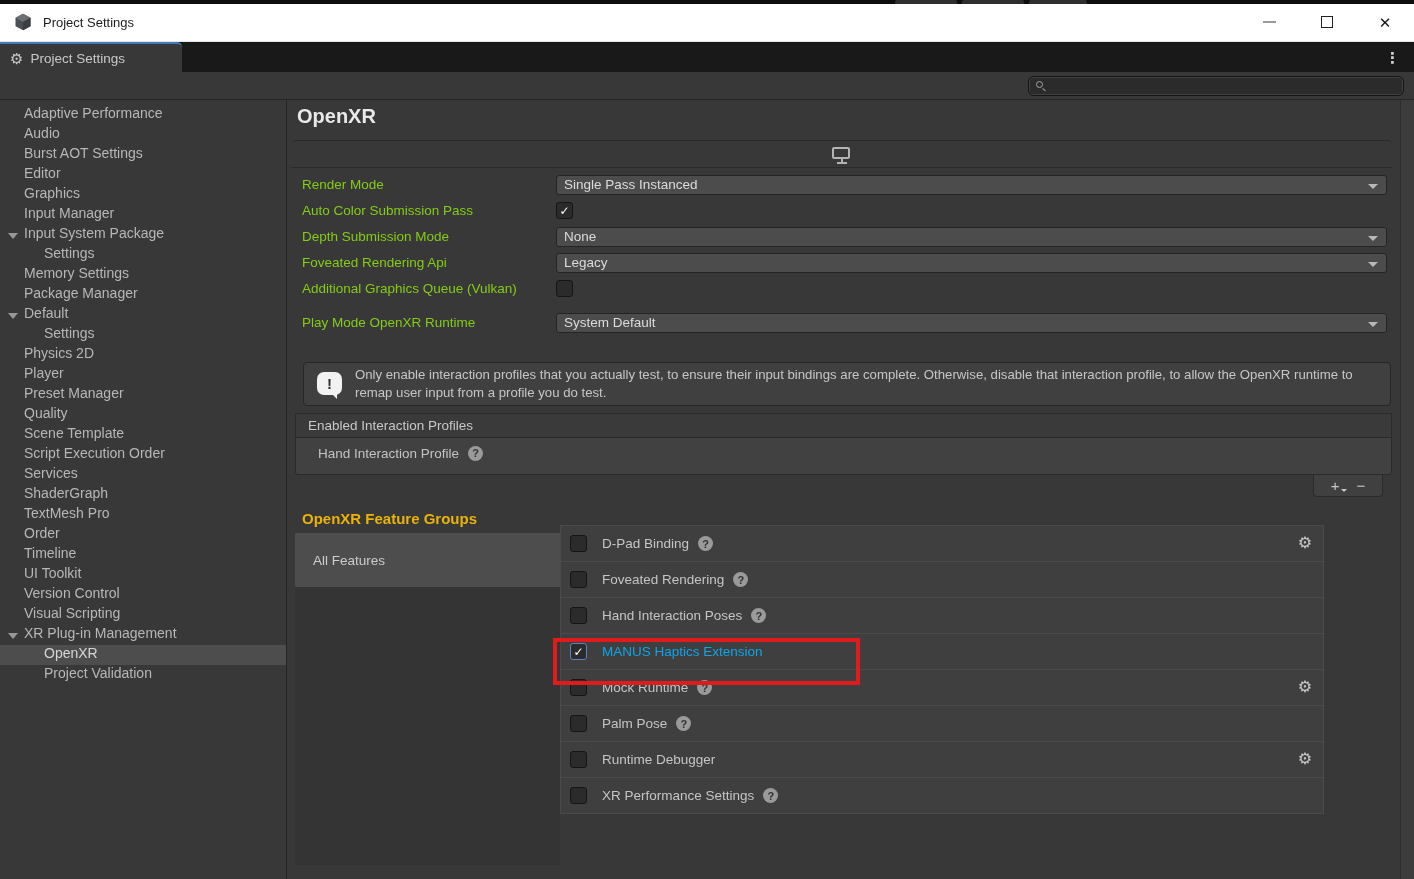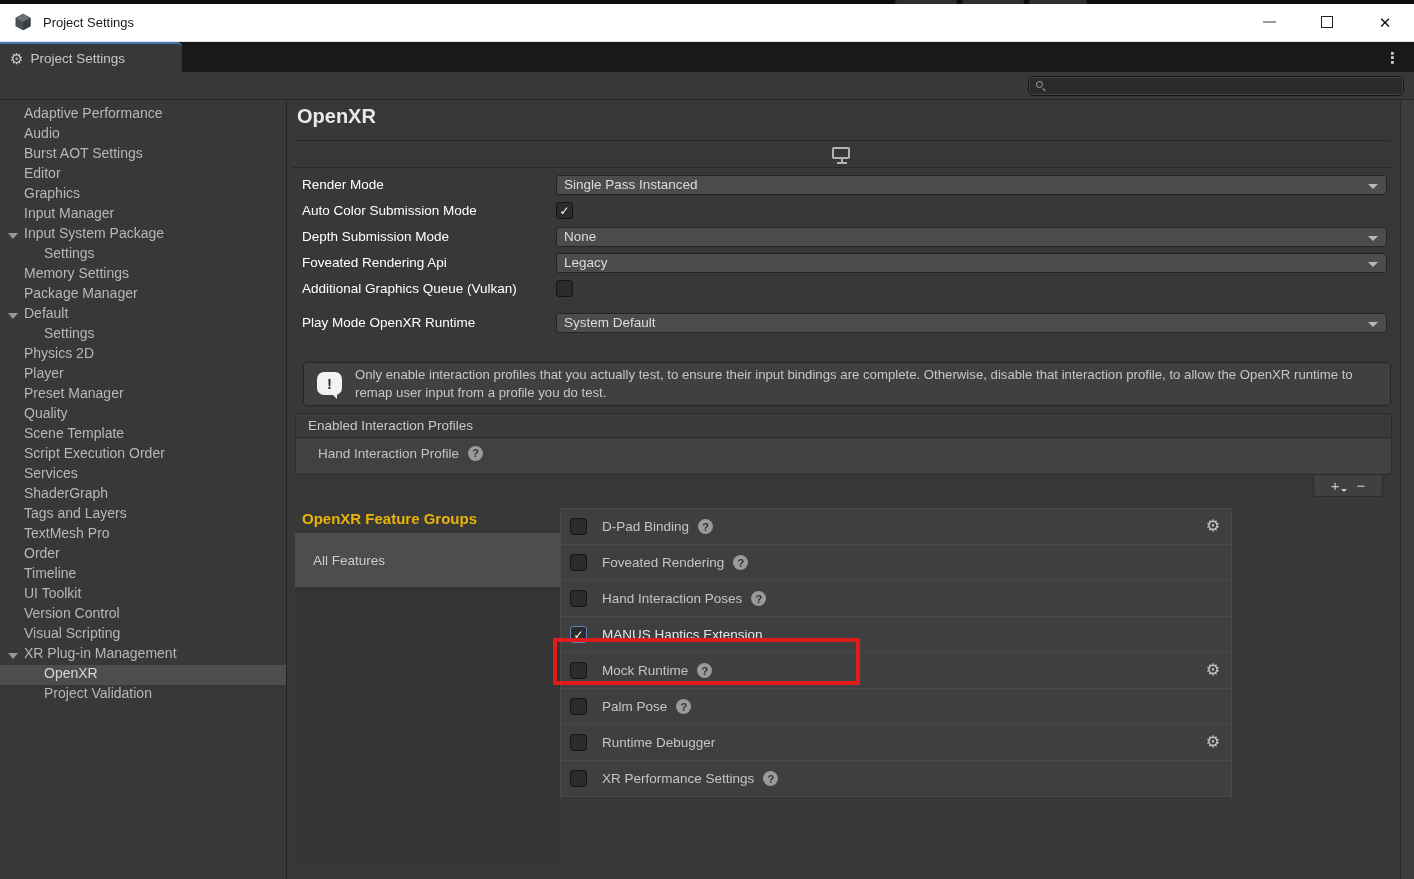--- a/index.html
+++ b/index.html
@@ -59,21 +59,21 @@
   .platform-box{position:absolute;left:5px;top:40px;width:1100px;height:28px;
     border-top:1px solid #2a2a2a;border-bottom:1px solid #2a2a2a;border-radius:4px 4px 0 0;}
   .monitor-icon{position:absolute;left:50%;top:6px;transform:translateX(-50%);width:20px;height:17px;}
   .monitor-icon .screen{width:18px;height:12px;border:2px solid #b3b3b3;border-radius:2px;}
   .monitor-icon .stem{width:2px;height:3px;background:#b3b3b3;margin:0 auto;}
   .monitor-icon .base{width:10px;height:2px;background:#b3b3b3;margin:0 auto;}
 
   .settings-rows{position:absolute;left:15px;top:74px;width:1085px;}
   .srow{display:flex;align-items:center;height:21px;margin-bottom:5px;}
   .srow.gap{margin-top:13px;}
-  .srow .slabel{width:254px;font-size:13.5px;color:#ffffff;flex:0 0 254px;white-space:nowrap;}
+  .srow .slabel{width:254px;font-size:13.5px;color:#84cc16;flex:0 0 254px;white-space:nowrap;}
   .dropdown{flex:1;height:20px;background:#4c4c4c;border:1px solid #242424;border-radius:3px;
     display:flex;align-items:center;padding-left:7px;position:relative;color:#dcdcdc;font-size:13.5px;cursor:default;}
   .dd-arrow{position:absolute;right:8px;top:8px;width:0;height:0;
     border-left:5px solid transparent;border-right:5px solid transparent;border-top:5px solid #b8b8b8;}
   .checkbox{width:17px;height:17px;background:#2b2b2b;border:1px solid #151515;border-radius:3px;
     display:flex;align-items:center;justify-content:center;color:#fff;font-size:12px;font-weight:bold;cursor:default;}
   .checkbox.checked-blue{border:1px solid #5a83c0;}
 
   .infobox{position:absolute;left:16px;top:262px;width:1088px;height:44px;background:#404040;
     border:1px solid #262626;border-radius:4px;display:flex;align-items:center;}
@@ -95,25 +95,25 @@
     border:1px solid #2b2b2b;border-top:none;border-radius:0 0 4px 4px;display:flex;align-items:center;justify-content:space-evenly;}
   .pm-btn{color:#c9c9c9;font-size:15px;line-height:1;cursor:default;position:relative;}
   .pm-caret{position:absolute;left:10px;top:11px;width:0;height:0;border-left:3px solid transparent;
     border-right:3px solid transparent;border-top:3px solid #c9c9c9;}
 
   .fg-header{position:absolute;left:15px;top:410px;font-size:15px;font-weight:bold;color:#eab308;}
   .fg-groups{position:absolute;left:8px;top:433px;width:265px;height:332px;background:#343434;}
   .fg-group-item{height:54px;background:#4d4d4d;display:flex;align-items:center;padding-left:18px;
     font-size:13.5px;color:#cdcdcd;cursor:default;}
 
-  .feature-list{position:absolute;left:273px;top:408px;width:672px;border:1px solid #4a4a4a;border-bottom:none;}
+  .feature-list{position:absolute;left:273px;top:425px;width:764px;border:1px solid #4a4a4a;border-bottom:none;}
   .feature-row{height:36px;background:#3f3f3f;border-bottom:1px solid #4a4a4a;
     display:flex;align-items:center;padding-left:9px;position:relative;}
   .feature-row .flabel{margin-left:15px;font-size:13.5px;color:#c5c5c5;}
-  .feature-row .flabel.blue{color:#e5e5e5;}
+  .feature-row .flabel.blue{color:#0ea5e9;}
   .gear-icon{position:absolute;right:11px;top:9px;color:#c8c8c8;font-size:16px;line-height:1;}
 
   .red-annotation{position:absolute;left:266px;top:538px;width:307px;height:47px;
     border:4px solid #e01b1b;z-index:30;pointer-events:none;}
 </style>
 </head>
 <body>
 
 <div class="top-strip">
   <div class="bgtab" style="left:895px;width:62px;"></div>
@@ -217,23 +217,20 @@
       <div class="side-item">
         <span>Script Execution Order</span>
       </div>
       <div class="side-item">
         <span>Services</span>
       </div>
       <div class="side-item">
         <span>ShaderGraph</span>
       </div>
       <div class="side-item">
-        <span>Tags and Layers</span>
-      </div>
-      <div class="side-item">
         <span>TextMesh Pro</span>
       </div>
       <div class="side-item">
         <span>Order</span>
       </div>
       <div class="side-item">
         <span>Timeline</span>
       </div>
       <div class="side-item">
         <span>UI Toolkit</span>
@@ -271,21 +268,21 @@
 
   <div class="settings-rows" id="settings-rows">
       <div class="srow">
         <span class="slabel">Render Mode</span>
         <div class="dropdown">
           <span>Single Pass Instanced</span>
           <span class="dd-arrow"></span>
         </div>
       </div>
       <div class="srow">
-        <span class="slabel">Auto Color Submission Mode</span>
+        <span class="slabel">Auto Color Submission Pass</span>
         <div class="checkbox">✓</div>
       </div>
       <div class="srow">
         <span class="slabel">Depth Submission Mode</span>
         <div class="dropdown">
           <span>None</span>
           <span class="dd-arrow"></span>
         </div>
       </div>
       <div class="srow">

